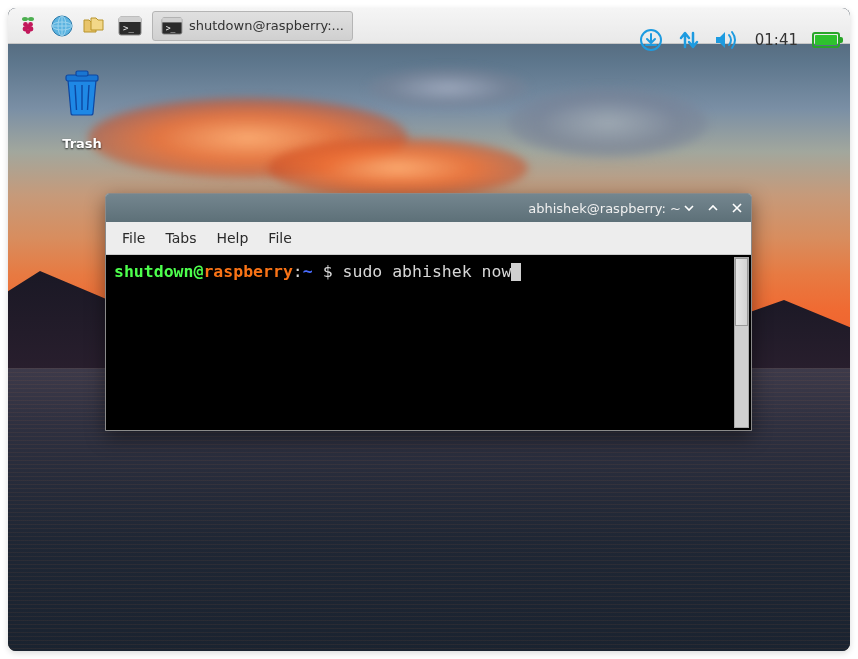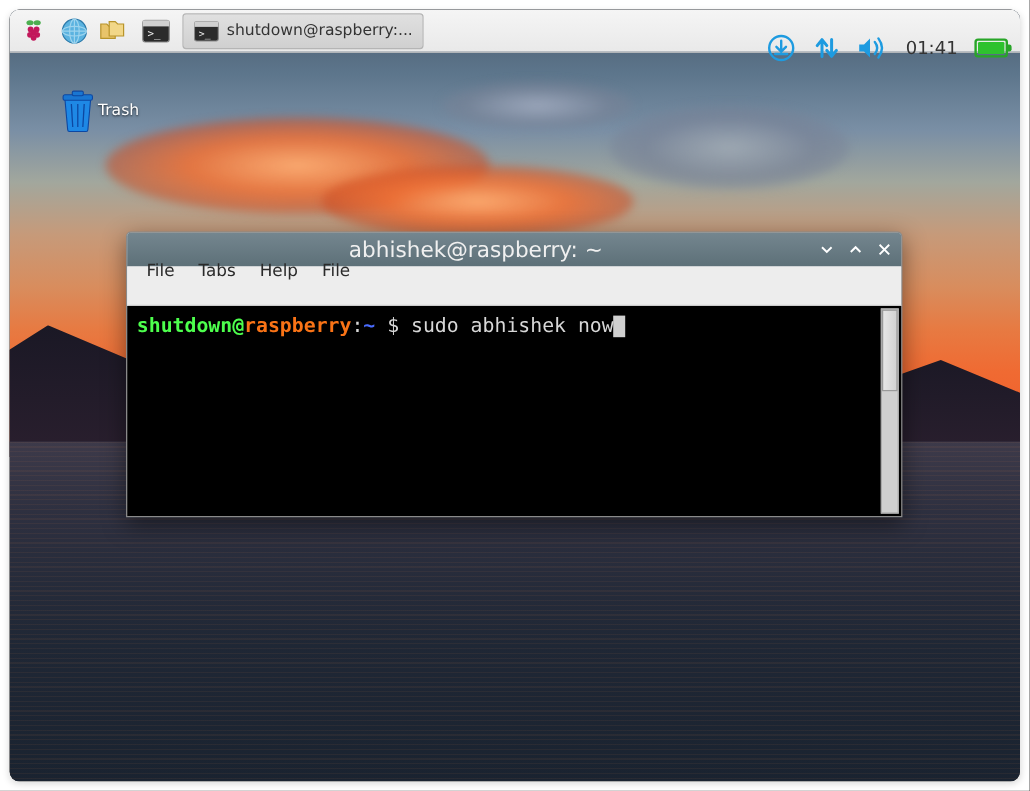--- a/index.html
+++ b/index.html
@@ -30,30 +30,30 @@
 .task-item { height: 30px; display: flex; align-items: center; gap: 6px; padding: 0 8px; background: linear-gradient(to bottom, #e0e0e0, #d0d0d0); border: 1px solid #b5b5b5; border-radius: 3px; margin-left: 4px; min-width: 190px; }
 .task-item span { font-size: 13px; color: #333; white-space: nowrap; overflow: hidden; text-overflow: ellipsis; }
 .task-right { margin-left: auto; display: flex; align-items: center; gap: 10px; padding-right: 6px; margin-top: 28px; }
 .tray-icon { width: 28px; height: 28px; display: flex; align-items: center; justify-content: center; }
 .clock { font-size: 15px; color: #333; padding: 0 4px; }
 .battery { width: 30px; height: 16px; border: 2px solid #28a528; border-radius: 3px; position: relative; }
 .battery::after { content: ""; position: absolute; right: -5px; top: 3px; width: 3px; height: 6px; background: #28a528; border-radius: 0 2px 2px 0; }
 .battery-fill { position: absolute; inset: 1px; background: #2ec22e; border-radius: 1px; }
 
 
-.desktop-icon { position: absolute; top: 60px; left: 40px; width: 68px; display: flex; flex-direction: row; align-items: center; gap: 0; z-index: 5; }
+.desktop-icon { position: absolute; top: 60px; left: 40px; width: 68px; display: flex; flex-direction: column; align-items: center; gap: 20px; z-index: 5; font-weight: bold; }
 .desktop-icon span { color: #fff; font-size: 13px; text-shadow: 0 1px 2px rgba(0,0,0,0.8); }
 
 
 .window { position: absolute; top: 185px; left: 97px; width: 647px; background: #e8e8e8; border: 1px solid #8a8a8a; border-radius: 4px 4px 0 0; box-shadow: 0 6px 20px rgba(0,0,0,0.45); z-index: 20; }
 .titlebar { height: 28px; background: linear-gradient(to bottom, #74868f, #5d7078); display: flex; align-items: center; padding: 0 6px; border-radius: 3px 3px 0 0; }
-.titlebar-title { flex: 1; text-align: center; color: #f0f0f0; font-size: 18px; }
+.titlebar-title { flex: 1; text-align: right; color: #f0f0f0; font-size: 13px; }
 .win-ctrls { display: flex; gap: 8px; }
 .win-ctrl { width: 16px; height: 16px; display: flex; align-items: center; justify-content: center; }
-.menubar { height: 28px; background: #ededed; display: flex; align-items: flex-end; padding: 16px 6px; gap: 0; border-bottom: 1px solid #ccc; }
+.menubar { height: 28px; background: #ededed; display: flex; align-items: center; padding: 16px 6px; gap: 0; border-bottom: 1px solid #ccc; }
 .menu-item { padding: 4px 10px; font-size: 14px; color: #2a2a2a; }
 .term-body { position: relative; background: #000; height: 175px; padding: 6px 8px; font-family: "DejaVu Sans Mono", Consolas, monospace; font-size: 16.5px; line-height: 1.35; }
 .term-body .scroll { position: absolute; top: 2px; right: 2px; bottom: 2px; width: 15px; background: #cfcfcf; border: 1px solid #aaa; }
 .scroll-thumb { position: absolute; top: 0; left: 0; right: 0; height: 40%; background: linear-gradient(to right, #e6e6e6, #d2d2d2); border: 1px solid #999; }
 .user { color: #4dff4d; font-weight: bold; }
 .host { color: #f97316; font-weight: bold; }
 .at { color: #4dff4d; font-weight: bold; }
 .colon { color: #d7d7d7; }
 .path { color: #4a6cff; font-weight: bold; }
 .dollar { color: #d7d7d7; }

